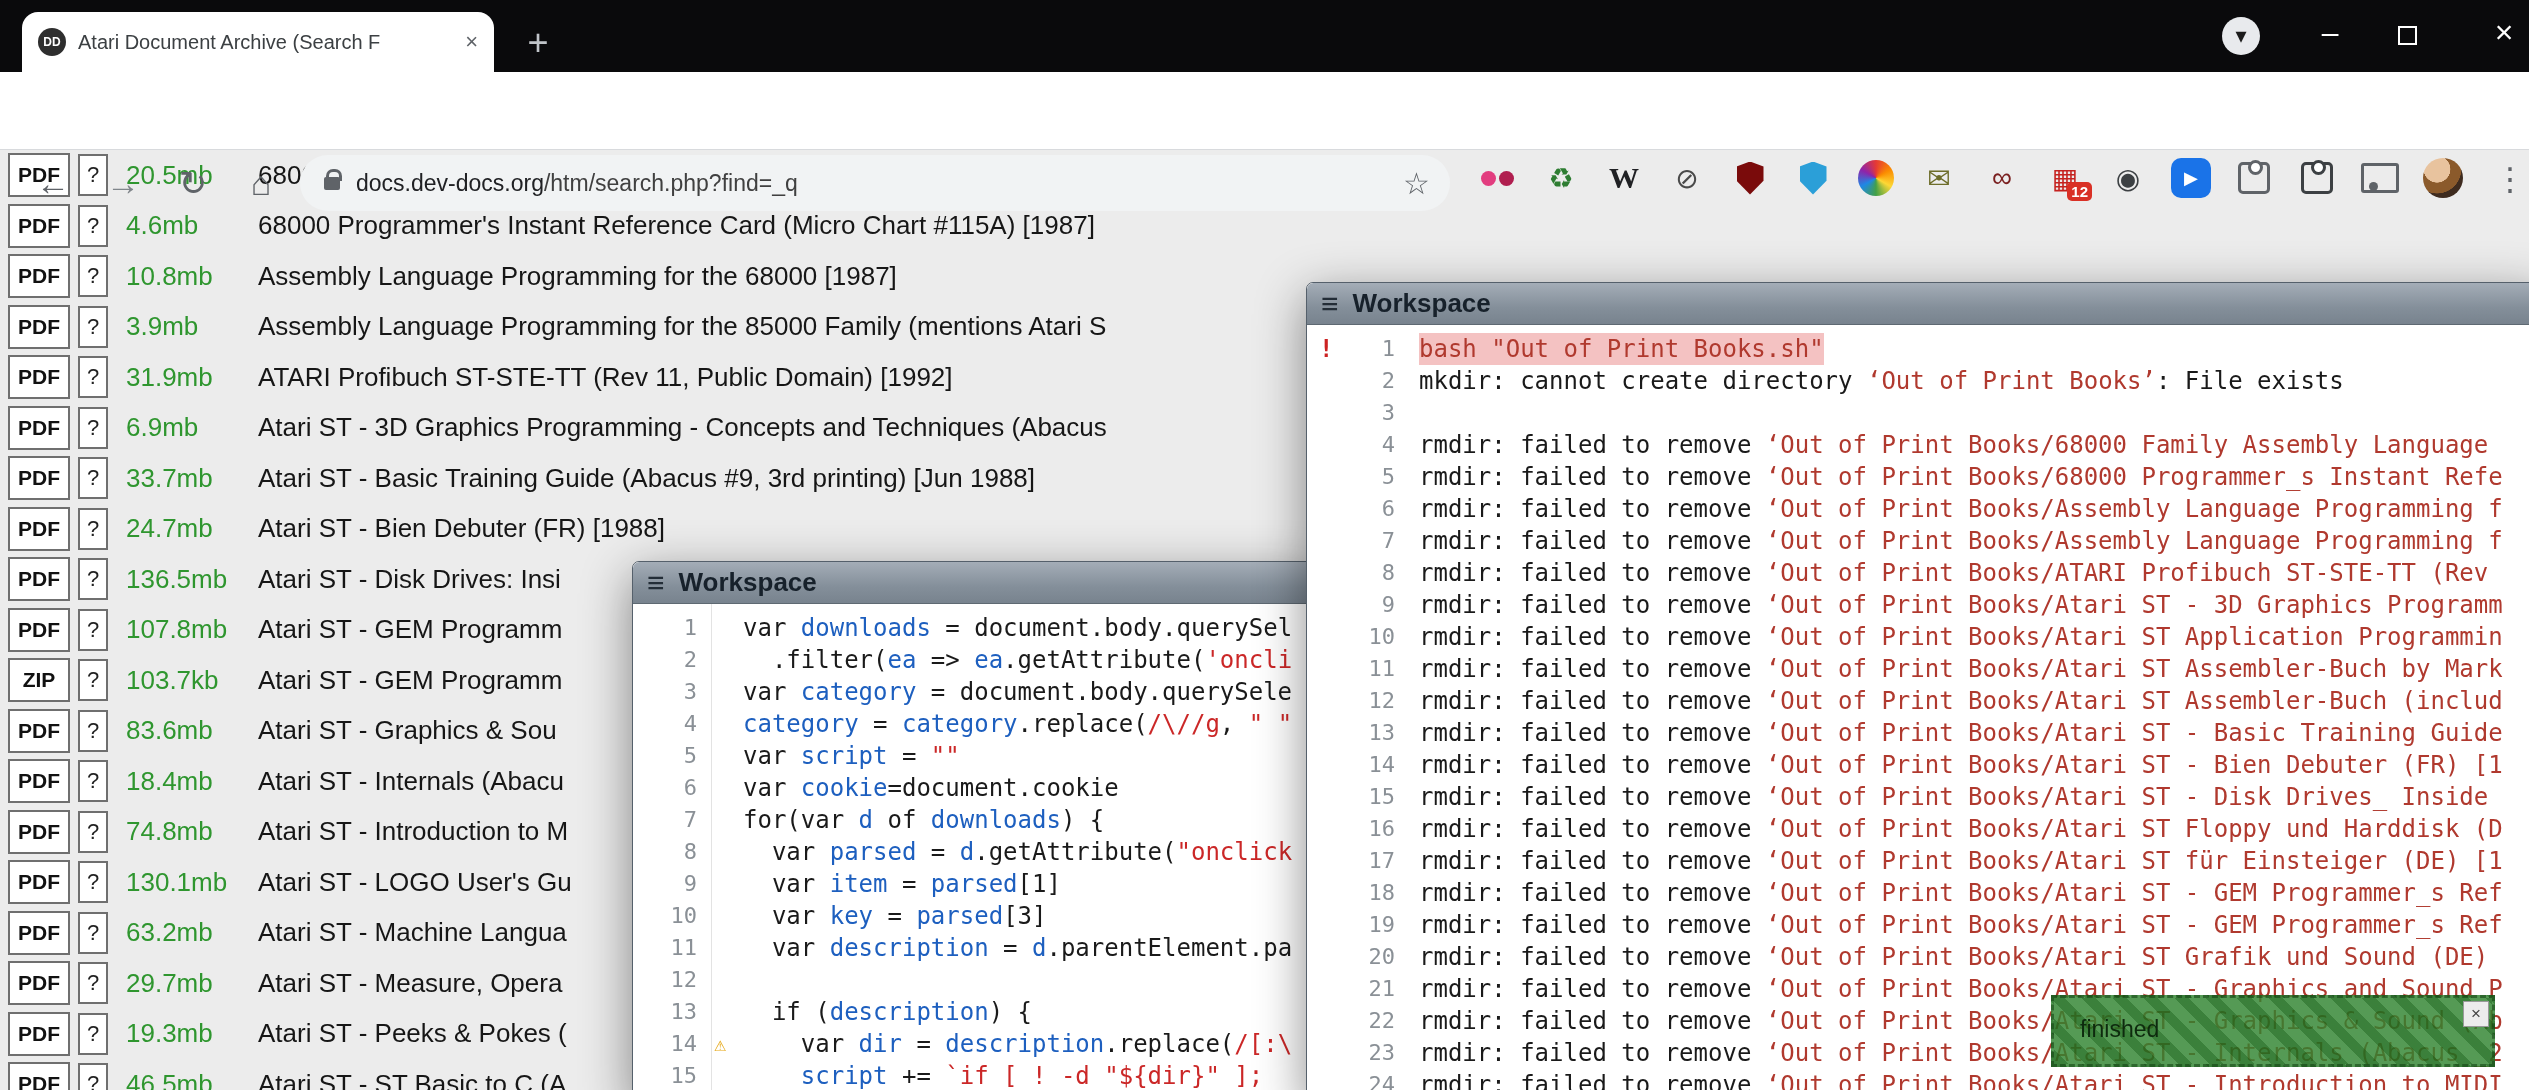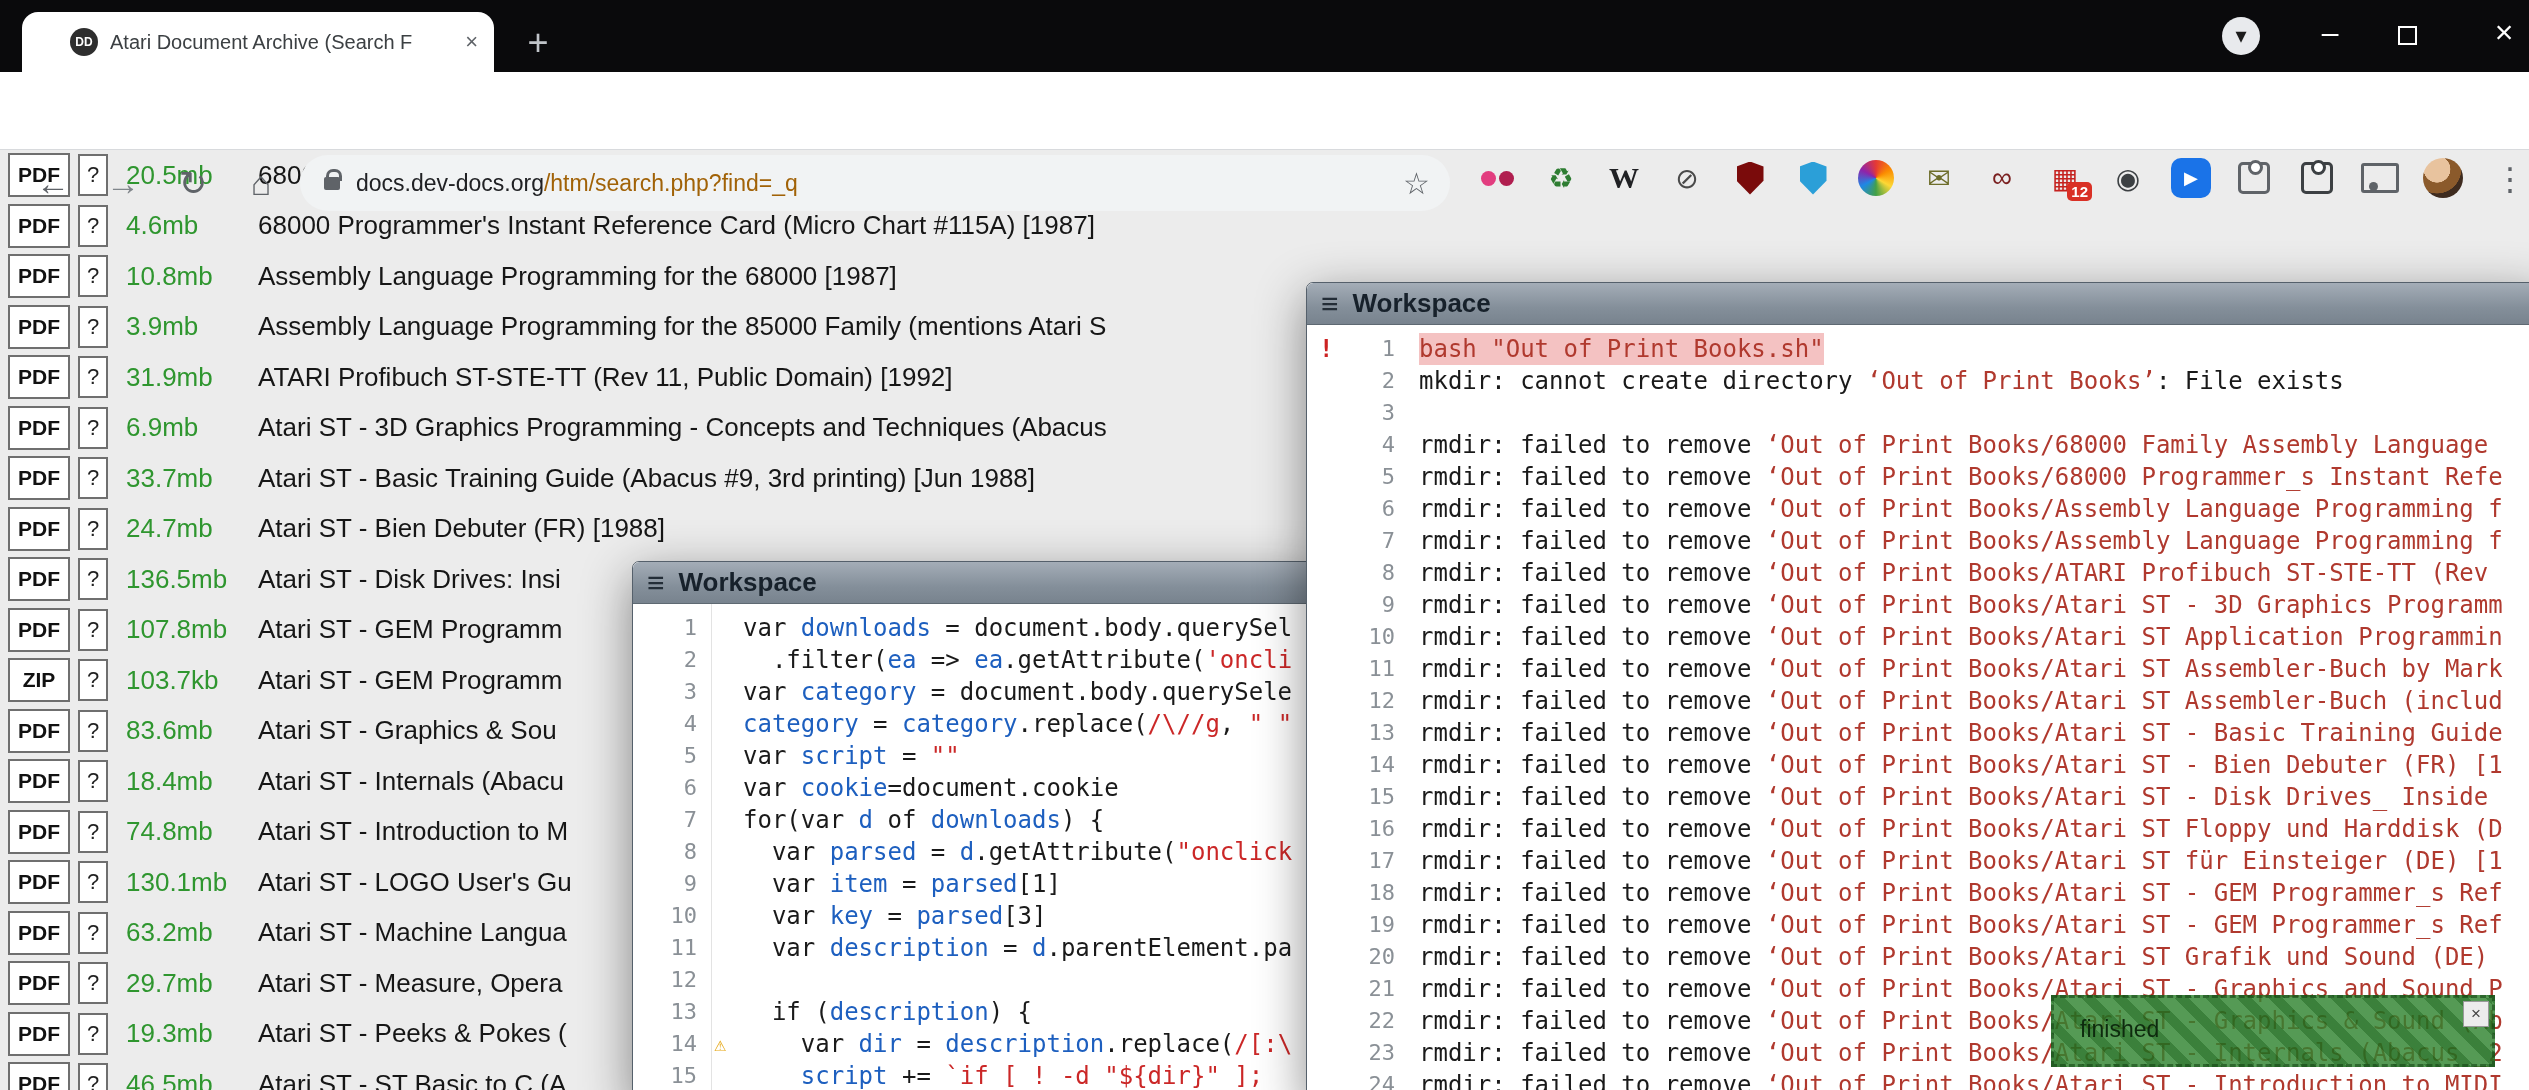--- a/index.html
+++ b/index.html
@@ -2,37 +2,37 @@
 <html><head>
 <meta charset="utf-8">
 <style>
   * { margin:0; padding:0; box-sizing:border-box; }
   body { font-family:"Liberation Sans", sans-serif; background:#444; }
   #screen { position:relative; width:2529px; height:1090px; overflow:hidden; background:#ececec; }
 
   
   .titlebar { position:absolute; left:0; top:0; width:2529px; height:72px; background:#0a0a0c; z-index:40; }
   .tab { position:absolute; left:22px; top:12px; width:472px; height:60px; background:#ffffff; border-radius:16px 16px 0 0; display:flex; align-items:center; gap:12px; padding:0 16px; }
-  .favicon { width:28px; height:28px; border-radius:50%; background:#2e2e2e; color:#fff; font-size:12px; font-weight:bold; display:flex; align-items:center; justify-content:center; flex:none;margin-left:32px; }
+  .favicon { width:28px; height:28px; border-radius:50%; background:#2e2e2e; color:#fff; font-size:12px; font-weight:bold; display:flex; align-items:center; justify-content:center; flex:none; }
   .tab-title { flex:1; font-size:20px; color:#3c4043; white-space:nowrap; overflow:hidden; }
   .tab-close { font-size:22px; color:#5f6368; flex:none; cursor:default; }
   .newtab { position:absolute; left:516px; top:22px; width:44px; height:44px; color:#c0c4c9; font-size:36px; text-align:center; line-height:42px; }
   .update { position:absolute; left:2222px; top:17px; width:38px; height:38px; border-radius:50%; background:#e8eaed; color:#1b1b1b; font-size:22px; display:flex; align-items:center; justify-content:center; }
   .btn-min { position:absolute; left:2308px; top:16px; width:44px; height:40px; color:#fff; font-size:30px; text-align:center; }
   .btn-max { position:absolute; left:2398px; top:26px; width:19px; height:19px; border:2px solid #fff; }
   .btn-close { position:absolute; left:2482px; top:14px; width:44px; height:44px; color:#fff; font-size:32px; text-align:center; }
 
   .toolbar { position:absolute; left:0; top:72px; width:2529px; height:78px; background:#ffffff; border-bottom:1px solid #d8dadd; z-index:40; }
   .nav-btn { position:absolute; top:88px; width:46px; height:46px; text-align:center; font-size:34px; line-height:46px; color:#5f6368; }
   .omnibox { position:absolute; left:300px; top:83px; width:1150px; height:56px; border-radius:28px; background:#f1f3f4; display:flex; align-items:center; }
   .lock { width:16px; height:13px; background:#5f6368; border-radius:2px; position:relative; margin:0 16px 0 24px; flex:none; }
   .lock::before { content:""; position:absolute; top:-8px; left:2px; width:10px; height:9px; border:3px solid #5f6368; border-bottom:none; border-radius:7px 7px 0 0; }
   .url { font-size:23px; white-space:nowrap; overflow:hidden; }
   .url .dom { color:#202124; }
-  .url .path { color:#a16207; }
+  .url .path { color:#404040; }
   .star { margin-left:auto; margin-right:20px; font-size:30px; color:#5f6368; }
 
   .extrow { position:absolute; left:1478px; top:86px; display:flex; gap:23px; align-items:center; z-index:41; }
   .ext { position:relative; width:40px; height:40px; display:flex; align-items:center; justify-content:center; font-size:28px; }
   .ext.serif { font-family:"Liberation Serif", serif; font-weight:bold; font-size:30px; }
   .ext.sq { background:var(--bg,#888); border-radius:10px; font-size:18px; }
   .ext.dots::before, .ext.dots::after { content:""; position:absolute; width:15px; height:15px; border-radius:50%; top:13px; }
   .ext.dots::before { left:3px; background:#e23d7f; }
   .ext.dots::after { left:21px; background:#b01e4f; }
   .ext.shield::before { content:""; width:27px; height:33px; background:var(--bg,#666); clip-path:polygon(50% 0,100% 15%,100% 58%,50% 100%,0 58%,0 15%); }

